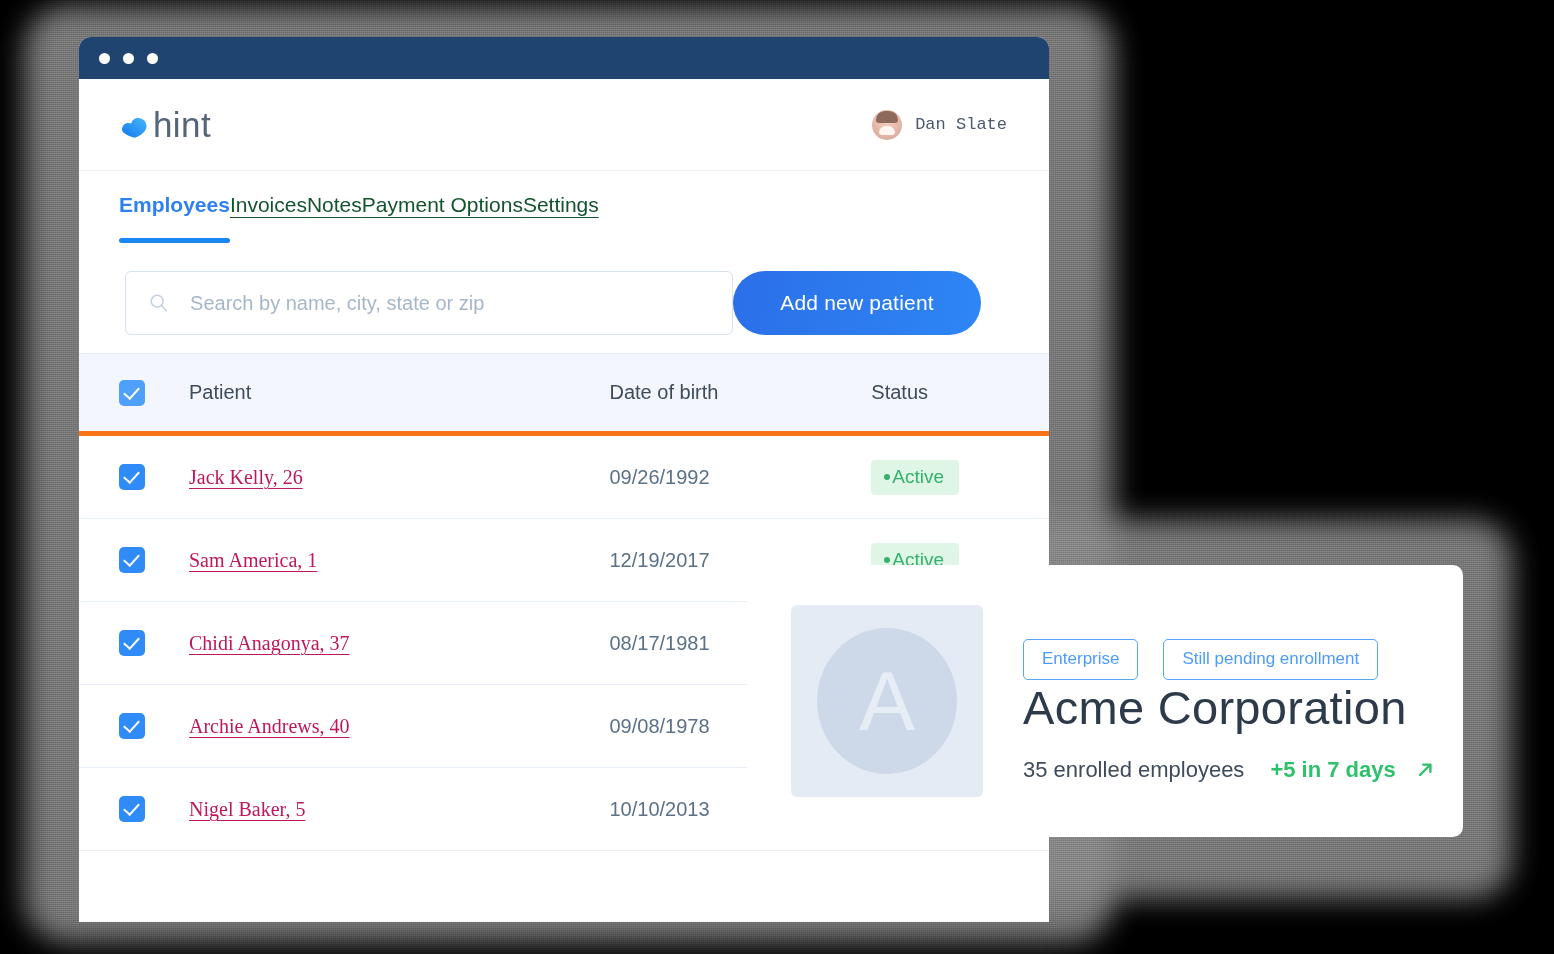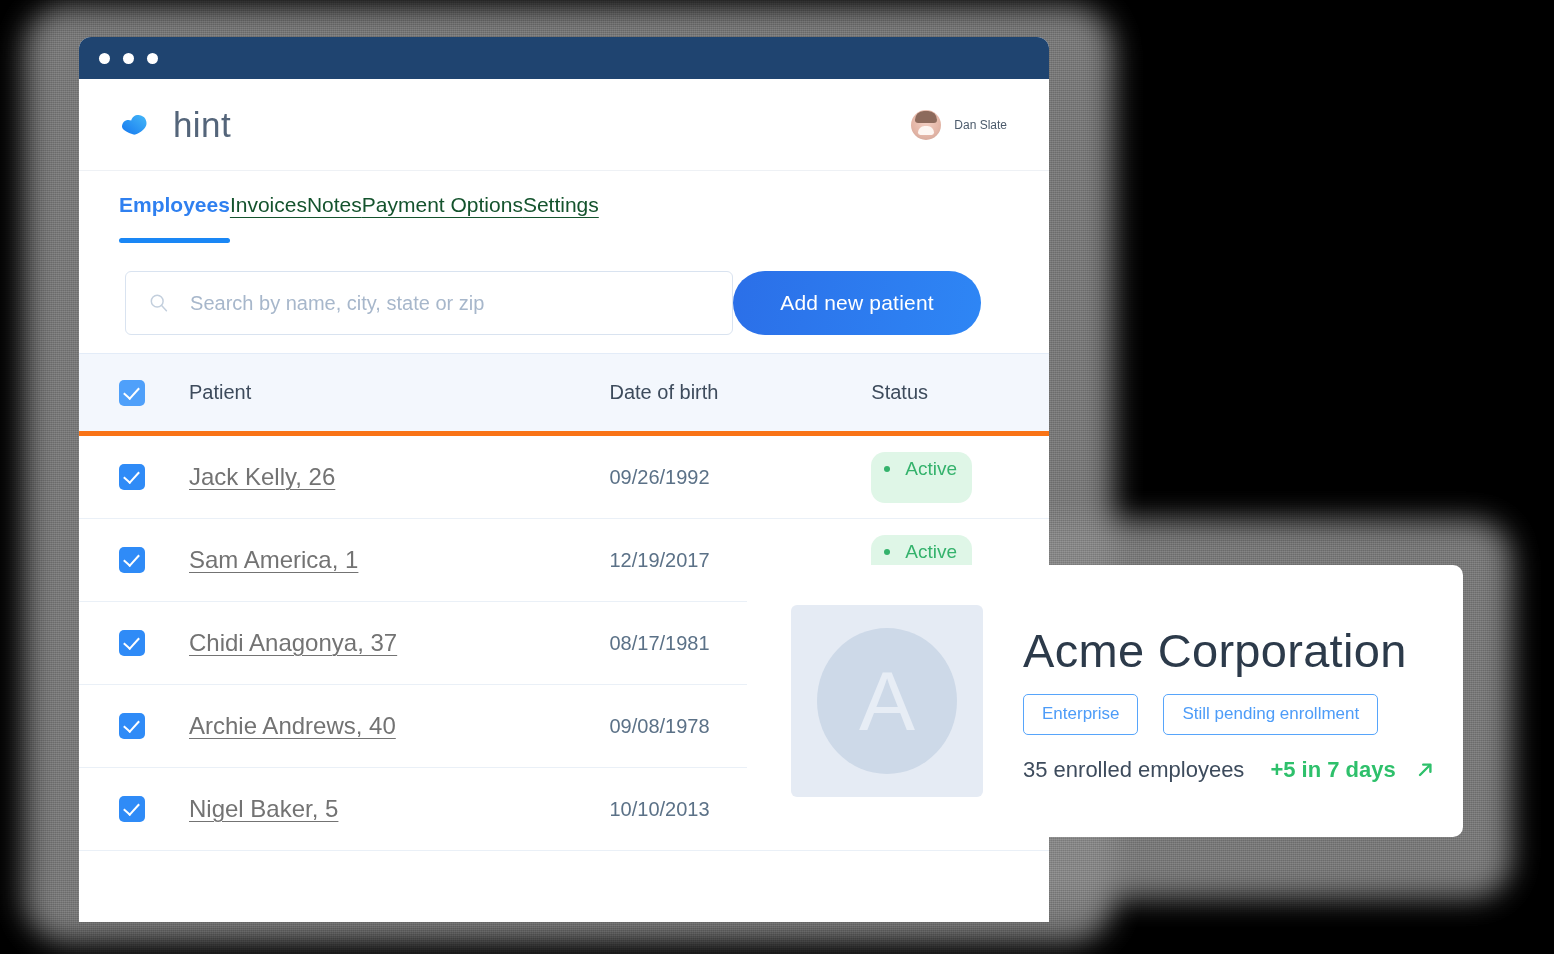--- a/index.html
+++ b/index.html
@@ -69,21 +69,21 @@
   
   #brand-bar {
     height: 92px;
     display: flex;
     align-items: center;
     justify-content: space-between;
     padding: 0 42px 0 40px;
     border-bottom: 1px solid #eef1f5;
     box-sizing: border-box;
   }
-  #brand { display: flex; align-items: flex-start; gap: 20px; }
+  #brand { display: flex; align-items: center; gap: 0; }
   #brand-logo { width: 34px; height: 34px; display: block; }
   #brand-name {
     font-size: 35px;
     color: #54657a;
     font-weight: 400;
     letter-spacing: .4px;
   }
   #user-chip { display: flex; align-items: center; gap: 13px; }
   #avatar {
     width: 30px; height: 30px;
@@ -101,21 +101,21 @@
     border-radius: 8px 8px 3px 3px;
   }
   #avatar::before {
     content: "";
     position: absolute;
     left: 4px; top: 1px;
     width: 22px; height: 12px;
     background: #8d6a5c;
     border-radius: 11px 11px 4px 4px;
   }
-  #user-name { font-size: 12px; color: #4b5a6b; }
+  #user-name { font-size: 17px; color: #4b5a6b; font-family: Liberation Mono, monospace; }
 
   
   #tabs {
     display: flex;
     align-items: flex-start;
     padding: 22px 0 0 40px;
     height: 78px;
     box-sizing: border-box;
   }
   .tab { position: relative; padding-bottom: 26px; cursor: pointer; }
@@ -214,36 +214,37 @@
     transform: rotate(42deg);
   }
   .c-name   { width: 470px; padding-left: 44px; box-sizing: border-box; }
   .c-dob    { width: 240px; }
   .c-status { width: 180px; margin-left: 25px; }
   .th {
     font-size: 20px;
     color: #3d4b5c;
   }
   .patient-link {
-    font-size: 24px;
-    color: #737373;
+    font-size: 20px;
+    color: #be185d;
     text-decoration: underline;
     text-underline-offset: 4px;
     text-decoration-thickness: 1px;
     cursor: pointer;
+    font-family: Liberation Serif, serif;
   }
   .dob { font-size: 20px; color: #5b7187; }
   .status-pill {
     display: inline-flex;
     align-items: center;
-    gap: 15px;
+    gap: 2px;
     background: #dff6e7;
     color: #34b26c;
-    border-radius: 14px;
-    padding: 6px 15px 23px 13px;
+    border-radius: 4px;
+    padding: 6px 15px 7px 13px;
     font-size: 19px;
   }
   .status-dot {
     width: 6px; height: 6px;
     border-radius: 50%;
     background: #34b26c;
   }
 
   
   #acme-card {
@@ -445,25 +446,25 @@
   </div>
 </div>
 
 <div id="acme-card">
   <div id="acme-avatar">
     <div id="acme-avatar-circle">
       <span id="acme-avatar-letter">A</span>
     </div>
   </div>
   <div id="acme-body">
-    <div id="acme-title">Acme Corporation</div>
     <div id="acme-badges">
       <span class="acme-badge">Enterprise</span>
       <span class="acme-badge">Still pending enrollment</span>
     </div>
+    <div id="acme-title">Acme Corporation</div>
     <div id="acme-stats">
       <span id="acme-enrolled">35 enrolled employees</span>
       <span id="acme-delta">
         <span>+5 in 7 days</span>
         <svg width="18" height="18" viewBox="0 0 18 18">
           <path d="M4 14 L14 4" stroke="#2ec06b" stroke-width="2.4" stroke-linecap="round"></path>
           <path d="M7.2 3.6 H14.4 V10.8" stroke="#2ec06b" stroke-width="2.4" stroke-linecap="round" stroke-linejoin="round" fill="none"></path>
         </svg>
       </span>
     </div>

